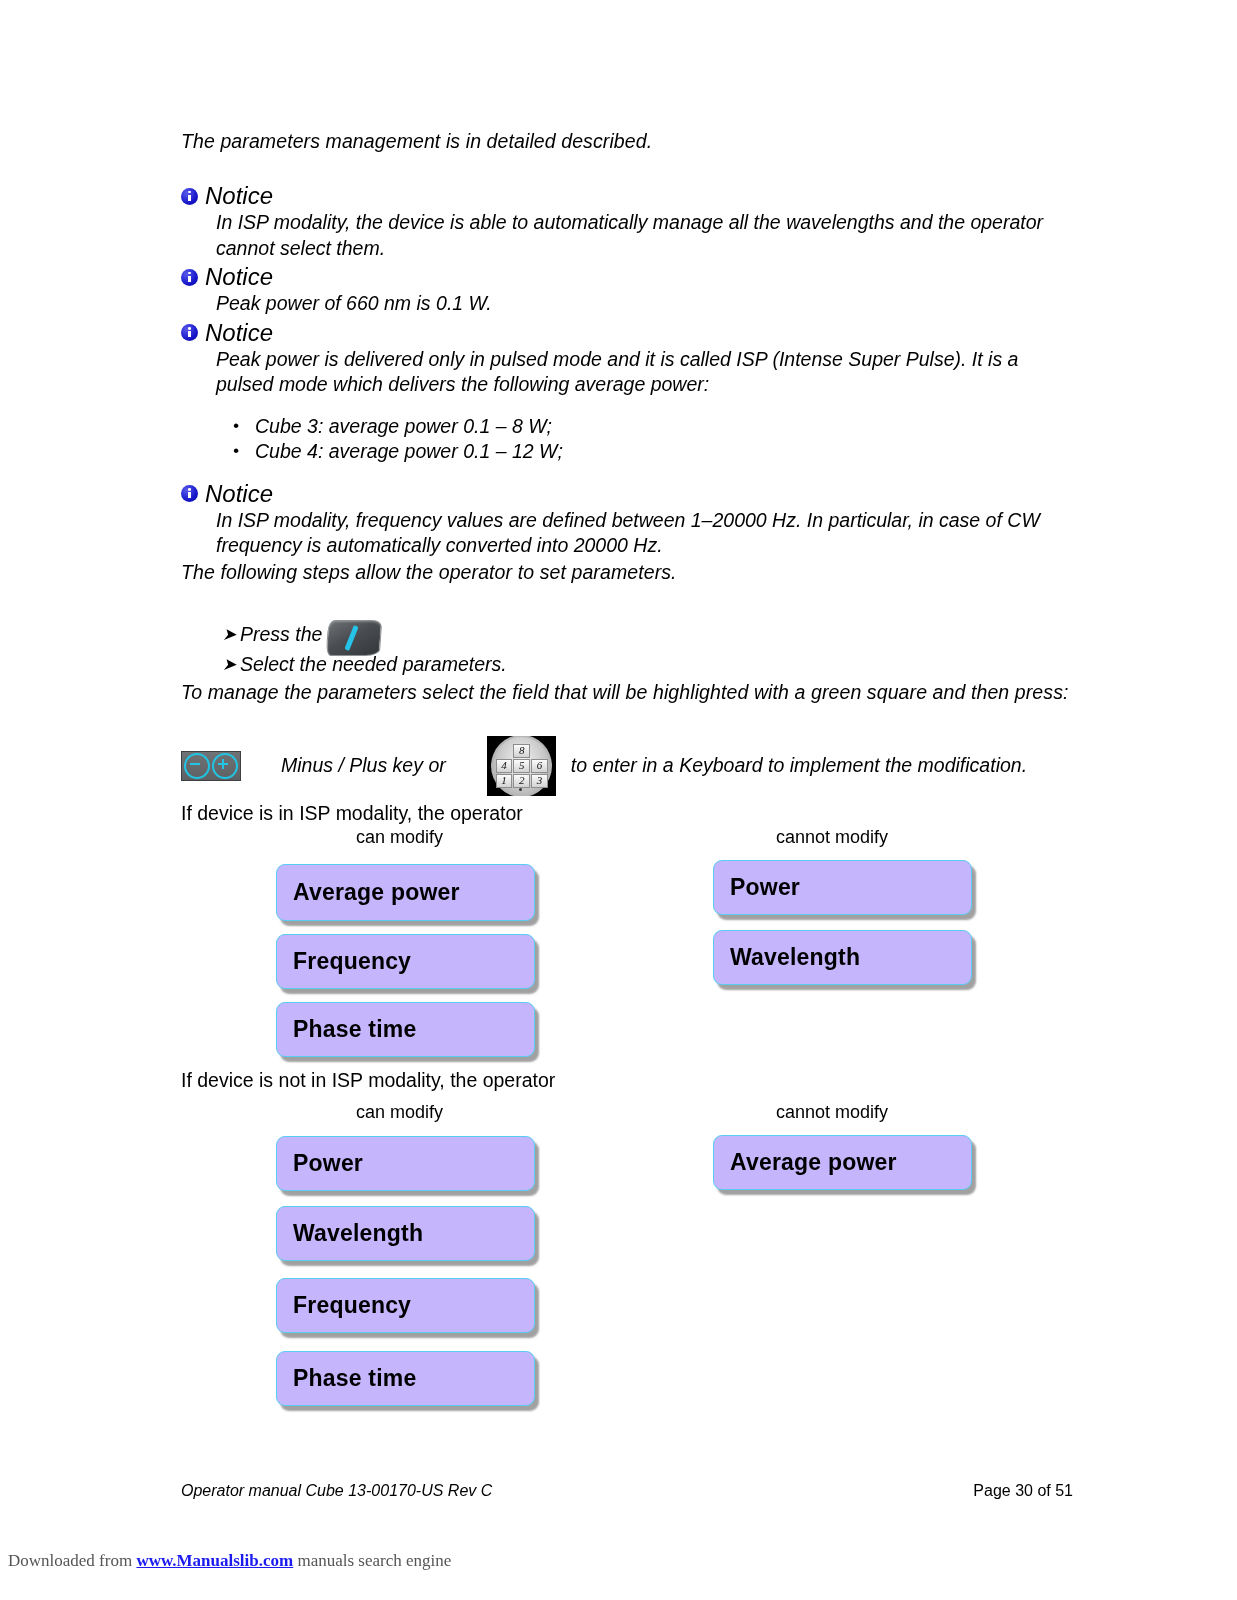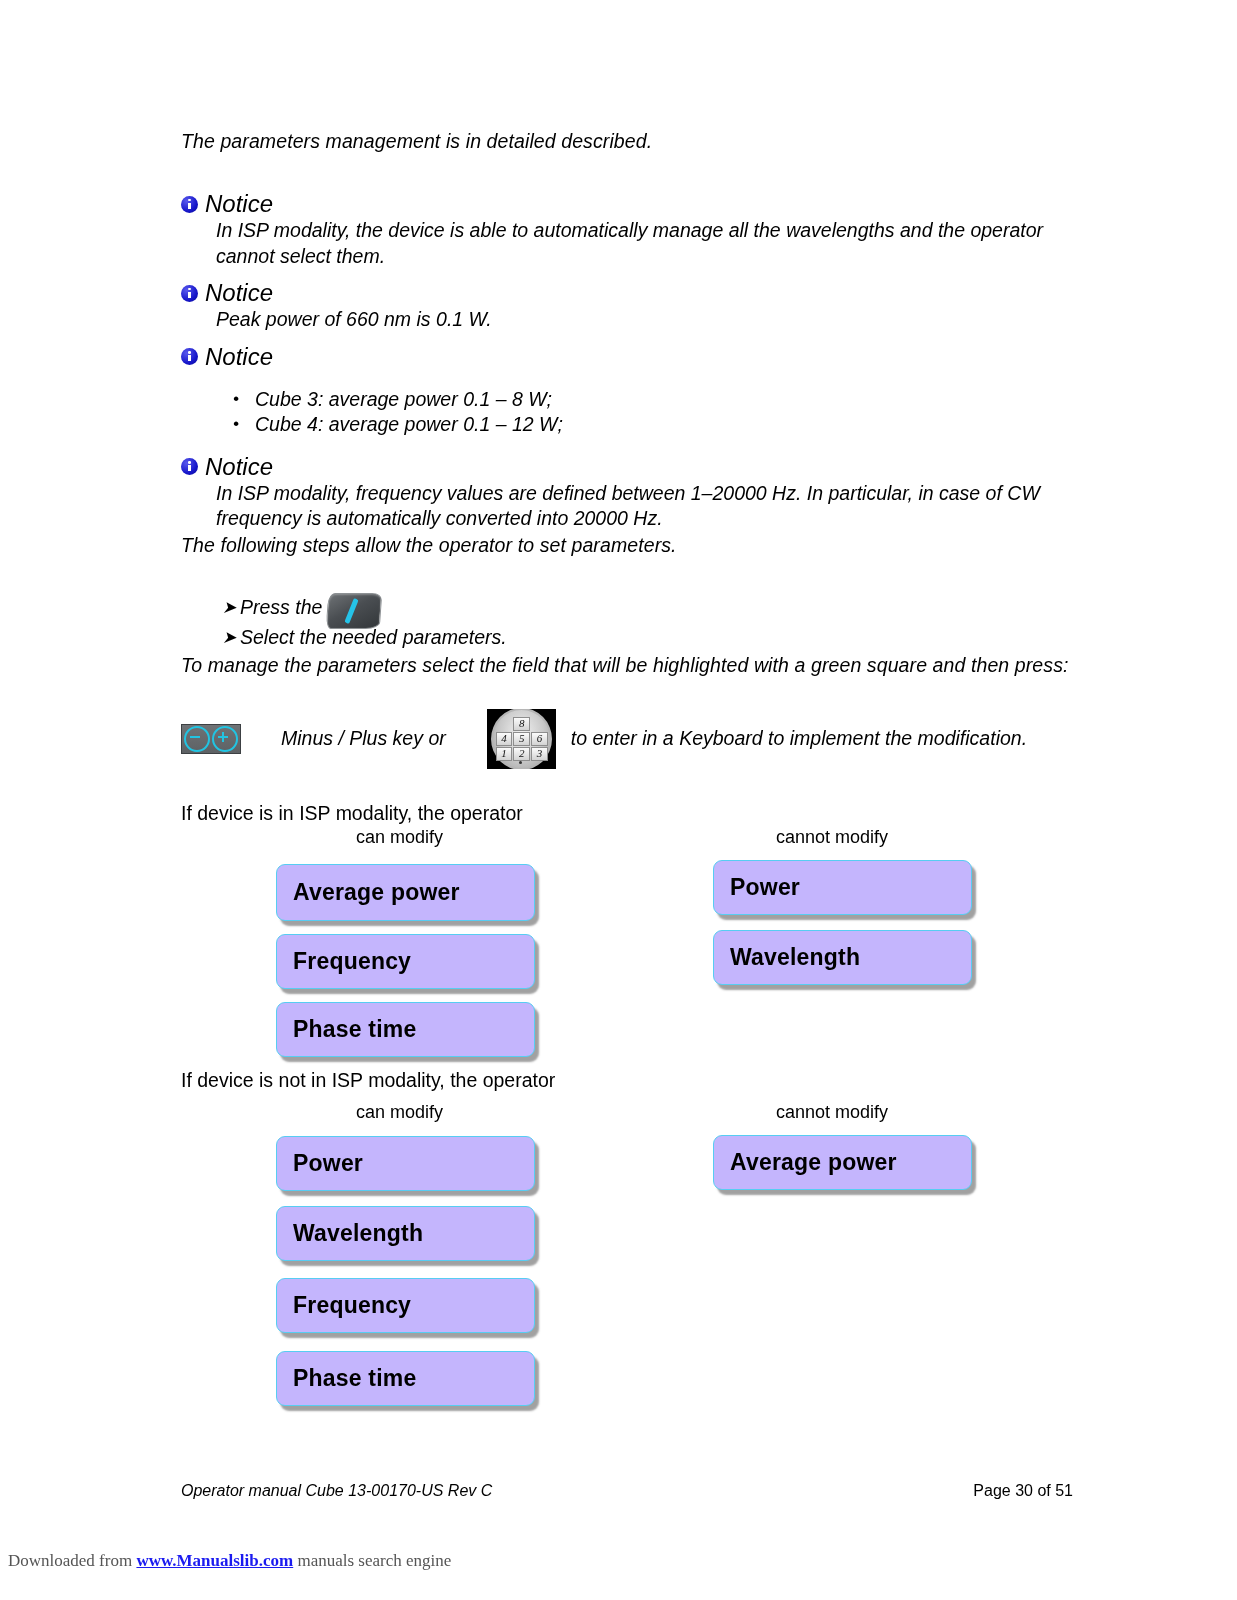--- a/index.html
+++ b/index.html
@@ -36,21 +36,21 @@
     margin: 0 0 0 0;
     letter-spacing: 0.1px;
   }
   .spacer-sm { height: 26px; }
 
   
   .notice-head {
     display: flex;
     align-items: center;
     gap: 7px;
-    margin-top: 10px;
+    margin-top: 2px;
   }
   .notice-icon {
     width: 17px;
     height: 17px;
     border-radius: 50%;
     background: #1B1BD6;
     background: radial-gradient(circle at 33% 30%, #5a5aee 0%, #1515c9 62%, #0d0d8f 100%);
     display: inline-block;
     position: relative;
     flex: 0 0 auto;
@@ -323,20 +323,21 @@
         <span class="notice-title">Notice</span>
       </div>
       <div class="notice-body">Peak power of 660 nm is 0.1 W.</div>
     </div>
 
     <div>
       <div class="notice-head">
         <span class="notice-icon"></span>
         <span class="notice-title">Notice</span>
       </div>
+      <div class="notice-body">Peak power is delivered only in pulsed mode and it is called ISP (Intense Super Pulse). It is a pulsed mode which delivers the following average power:</div>
       <ul class="bullets">
         <li>Cube 3: average power 0.1 – 8 W;</li>
         <li>Cube 4: average power 0.1 – 12 W;</li>
       </ul>
     </div>
 
     <div>
       <div class="notice-head">
         <span class="notice-icon"></span>
         <span class="notice-title">Notice</span>

